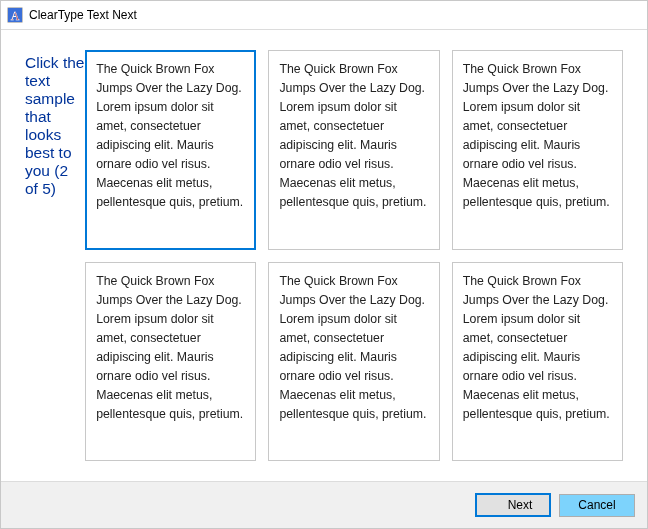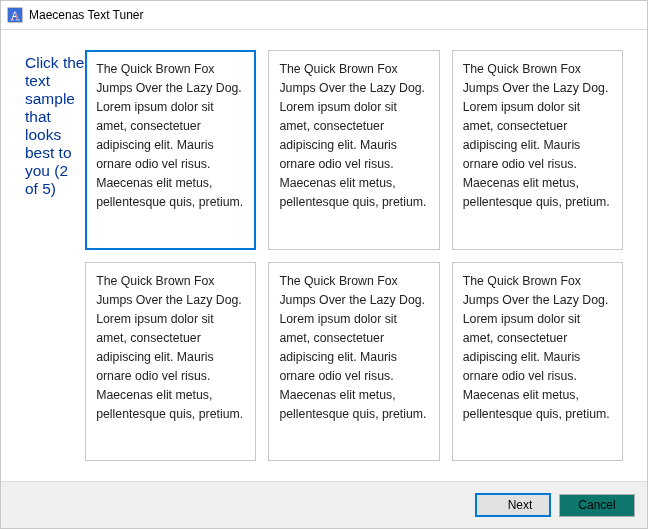--- a/index.html
+++ b/index.html
@@ -75,21 +75,21 @@
     justify-content: flex-end;
     padding: 0 12px;
     gap: 8px;
     background: #f0f0f0;
   }
   .btn {
     min-width: 76px;
     height: 23px;
     font-size: 12px;
     font-family: inherit;
-    background: #0f766e;
+    background: #7dd3fc;
     border: 1px solid #adadad;
     cursor: pointer;
     padding: 0 10px;
   }
   .btn.primary {
     border: 2px solid #0078d7;
     background: #e1e1e1;
     height: 24px;
     padding-left: 24px;
   }
@@ -100,21 +100,21 @@
 <div class="window">
 
   <div class="titlebar">
     <span class="app-icon">
       <svg viewBox="0 0 16 16" width="16" height="16">
         <rect x="1" y="1" width="14" height="14" fill="#ffffff" stroke="#888" stroke-width="1"></rect>
         <rect x="1" y="1" width="14" height="14" fill="#3a6fd8"></rect>
         <text x="8" y="12.5" text-anchor="middle" font-family="Georgia, serif" font-size="12" fill="#a00" stroke="#fff" stroke-width="0.4">A</text>
       </svg>
     </span>
-    <span>Maecenas Text Tuner</span>
+    <span>ClearType Text Next</span>
   </div>
 
   <div class="content">
     <div class="heading">Click the text sample that looks best to you (2 of 5)</div>
 
     <div class="grid">
       <div class="sample selected">The Quick Brown Fox Jumps Over the Lazy Dog. Lorem ipsum dolor sit amet, consectetuer adipiscing elit. Mauris ornare odio vel risus. Maecenas elit metus, pellentesque quis, pretium.</div>
       <div class="sample">The Quick Brown Fox Jumps Over the Lazy Dog. Lorem ipsum dolor sit amet, consectetuer adipiscing elit. Mauris ornare odio vel risus. Maecenas elit metus, pellentesque quis, pretium.</div>
       <div class="sample">The Quick Brown Fox Jumps Over the Lazy Dog. Lorem ipsum dolor sit amet, consectetuer adipiscing elit. Mauris ornare odio vel risus. Maecenas elit metus, pellentesque quis, pretium.</div>
       <div class="sample">The Quick Brown Fox Jumps Over the Lazy Dog. Lorem ipsum dolor sit amet, consectetuer adipiscing elit. Mauris ornare odio vel risus. Maecenas elit metus, pellentesque quis, pretium.</div>

